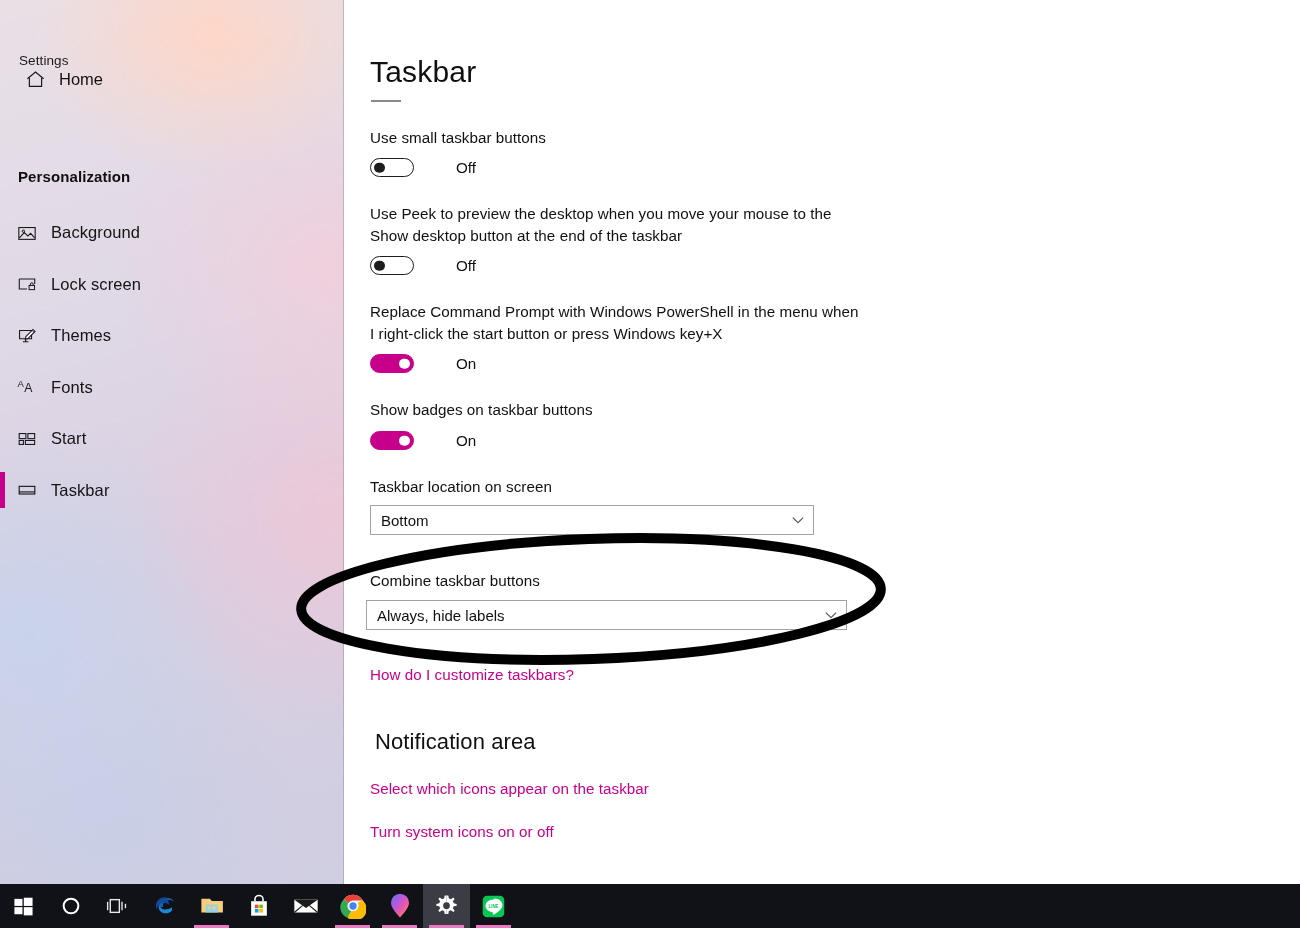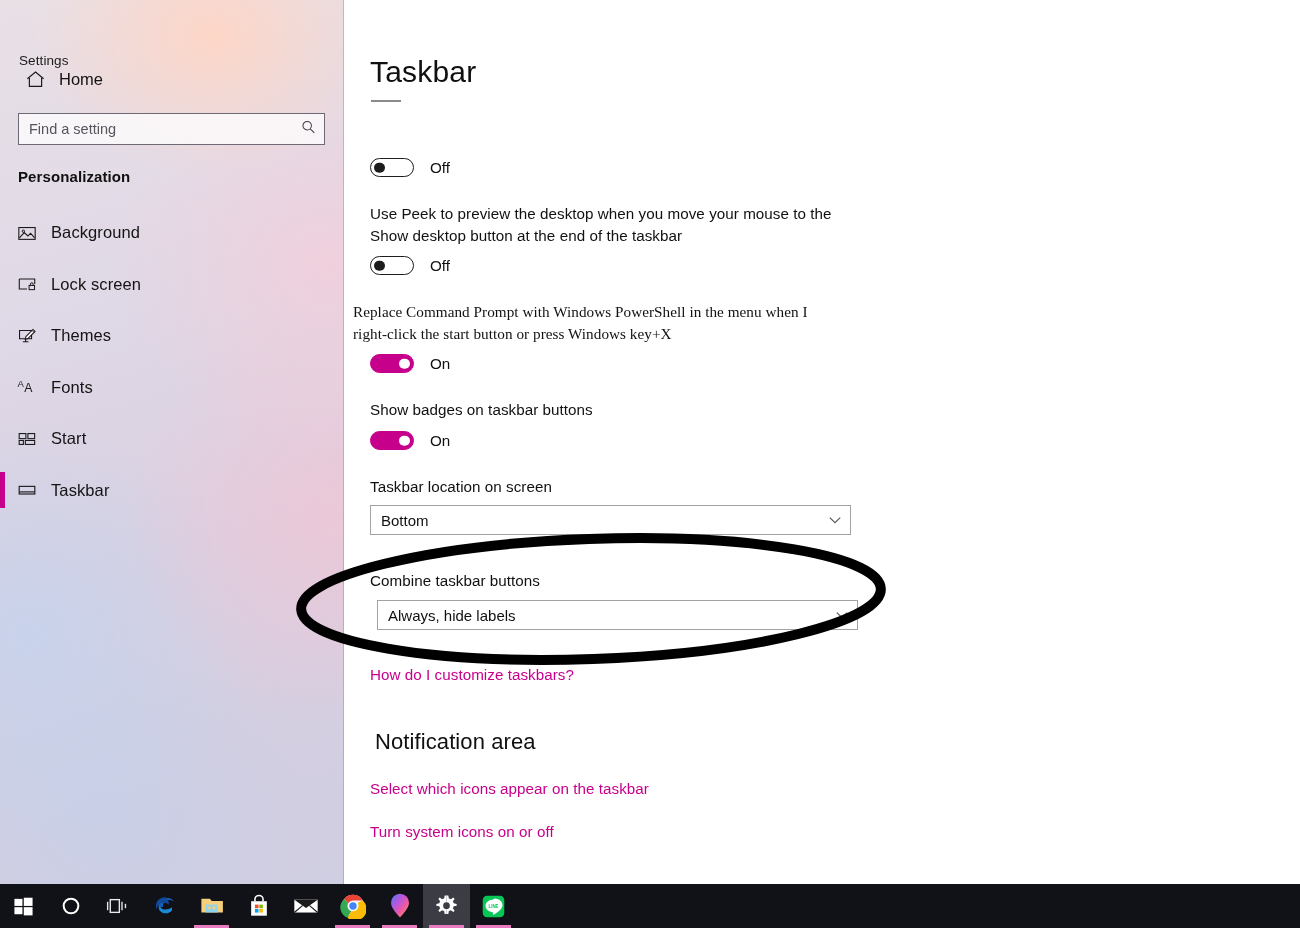--- a/index.html
+++ b/index.html
@@ -127,21 +127,21 @@
 
   .setting-label {
     position: absolute;
     font-size: 15.2px; color: #111111;
     line-height: 21.5px;
     letter-spacing: .05px;
   }
 
   .toggle-row {
     position: absolute;
-    display: flex; align-items: center;
+    display: flex; align-items: center; gap: 26px;
   }
   .switch {
     width: 44px; height: 19px;
     border-radius: 10px;
     position: relative;
     flex: none;
   }
   .switch.off {
     background: #ffffff;
     border: 1.7px solid #1d1d1d;
@@ -238,29 +238,20 @@
     <div class="nav-home">
       <span class="glyph">
         <svg width="21" height="21" viewBox="0 0 22 22">
           <path d="M2.5 10.2 L11 3.2 L19.5 10.2" fill="none" stroke="#1a1a1a" stroke-width="1.25"></path>
           <path d="M4.6 9.4 V18.3 H17.4 V9.4" fill="none" stroke="#1a1a1a" stroke-width="1.25"></path>
         </svg>
       </span>
       <span class="label">Home</span>
     </div>
 
-    <div id="search-wrap">
-      <input id="search-input" type="text" placeholder="Find a setting" style="">
-      <span id="search-icon">
-        <svg width="15" height="15" viewBox="0 0 16 16">
-          <circle cx="6.6" cy="6.6" r="4.5" fill="none" stroke="#3e3c45" stroke-width="1.1"></circle>
-          <line x1="9.9" y1="9.9" x2="14.2" y2="14.2" stroke="#3e3c45" stroke-width="1.1"></line>
-        </svg>
-      </span>
-    </div>
 
     <div id="section-label">Personalization</div>
 
     <div id="navlist">
 
       <div class="nav-item">
         <span class="glyph">
           <svg width="20" height="20" viewBox="0 0 22 22">
             <rect x="2" y="5" width="18" height="13" fill="none" stroke="#1a1a1a" stroke-width="1.2"></rect>
             <path d="M2.6 16.4 L8 10.5 L12 14.2 L15 11.4 L19.4 16.4" fill="none" stroke="#1a1a1a" stroke-width="1.2"></path>
@@ -327,63 +318,64 @@
       </div>
 
     </div>
   </div>
 
   <div id="main">
 
     <h1 id="page-title">Taskbar</h1>
     <div id="title-rule"></div>
 
+    <div class="setting-label" style="left:25px; top:127px; width:560px;">Use small taskbar buttons</div>
     <div class="toggle-row" style="left:25px; top:158px;">
       <div class="switch off">
           <span class="knob"></span>
         </div>
       <span class="switch-text">Off</span>
     </div>
 
     <div class="setting-label" style="left:25px; top:203px; width:480px;">Use Peek to preview the desktop when you move your mouse to the Show desktop button at the end of the taskbar</div>
     <div class="toggle-row" style="left:25px; top:256px;">
       <div class="switch off">
           <span class="knob"></span>
         </div>
       <span class="switch-text">Off</span>
     </div>
 
-    <div class="setting-label" style="left:8px; top:301px; width:490px;font-family:Liberation Serif, serif;">Replace Command Prompt with Windows PowerShell in the menu when I right-click the start button or press Windows key+X</div>
+    <div class="setting-label" style="left:25px; top:301px; width:490px;">Replace Command Prompt with Windows PowerShell in the menu when I right-click the start button or press Windows key+X</div>
     <div class="toggle-row" style="left:25px; top:354px;">
       <div class="switch on">
           <span class="knob"></span>
         </div>
       <span class="switch-text">On</span>
     </div>
 
     <div class="setting-label" style="left:25px; top:399px; width:480px;">Show badges on taskbar buttons</div>
     <div class="toggle-row" style="left:25px; top:431px;">
       <div class="switch on">
           <span class="knob"></span>
         </div>
       <span class="switch-text">On</span>
     </div>
 
     <div class="setting-label" style="left:25px; top:476px; width:480px;">Taskbar location on screen</div>
-    <div class="dropdown" style="left:25px; top:505px; width:481px;">
+    <div class="dropdown" style="left:25px; top:505px; width:444px;">
       <span class="value">Bottom</span>
       <span class="chev">
         <svg width="14" height="10" viewBox="0 0 14 10">
           <path d="M1.8 2.6 L7 7.6 L12.2 2.6" fill="none" stroke="#5d5d5d" stroke-width="1.3"></path>
         </svg>
       </span>
     </div>
 
     <div class="setting-label" style="left:25px; top:570px; width:480px;">Combine taskbar buttons</div>
-    <div class="dropdown" style="left:32px; top:600px; width:481px;">
+    <div class="dropdown" style="left:21px; top:600px; width:481px;">
       <span class="value">Always, hide labels</span>
       <span class="chev">
         <svg width="14" height="10" viewBox="0 0 14 10">
           <path d="M1.8 2.6 L7 7.6 L12.2 2.6" fill="none" stroke="#5d5d5d" stroke-width="1.3"></path>
         </svg>
       </span>
     </div>
 
     <a class="link" style="left:25px; top:666px;" href="#">How do I customize taskbars?</a>
 

